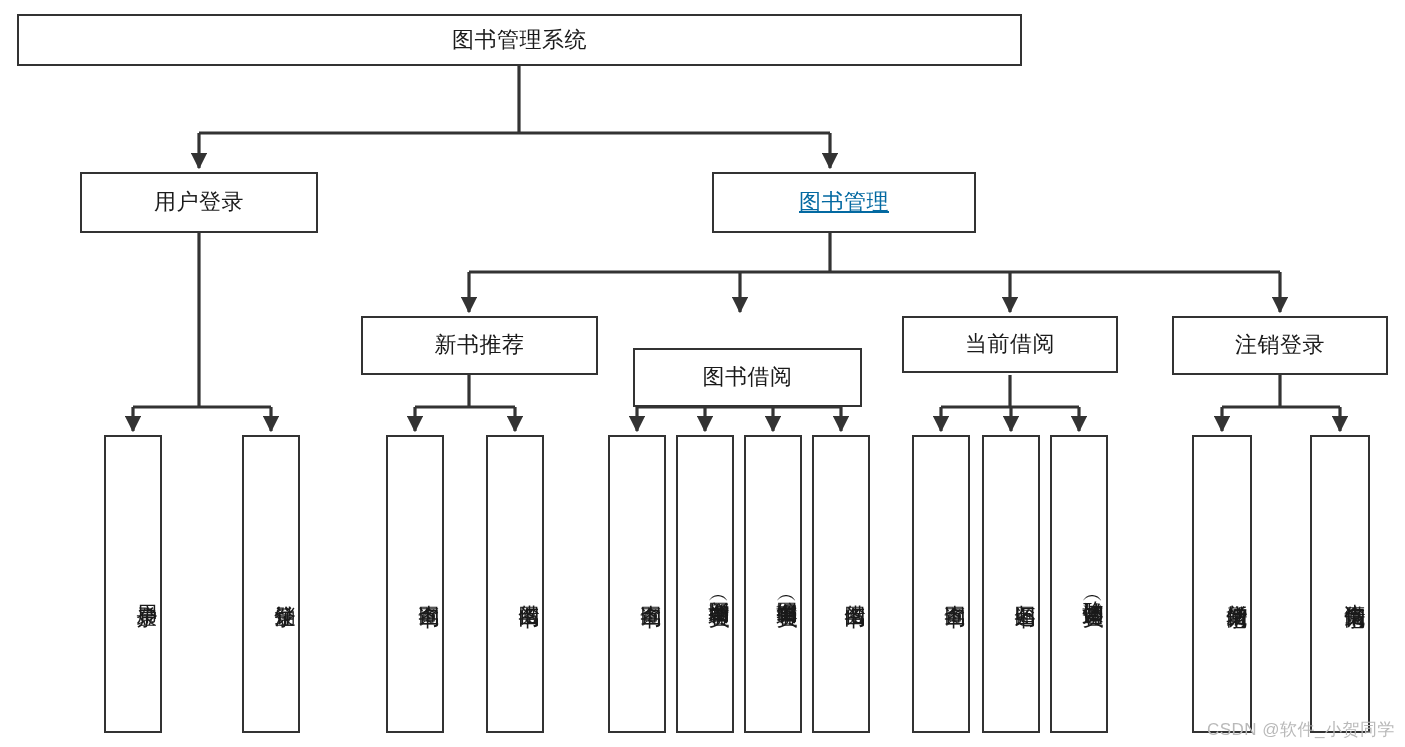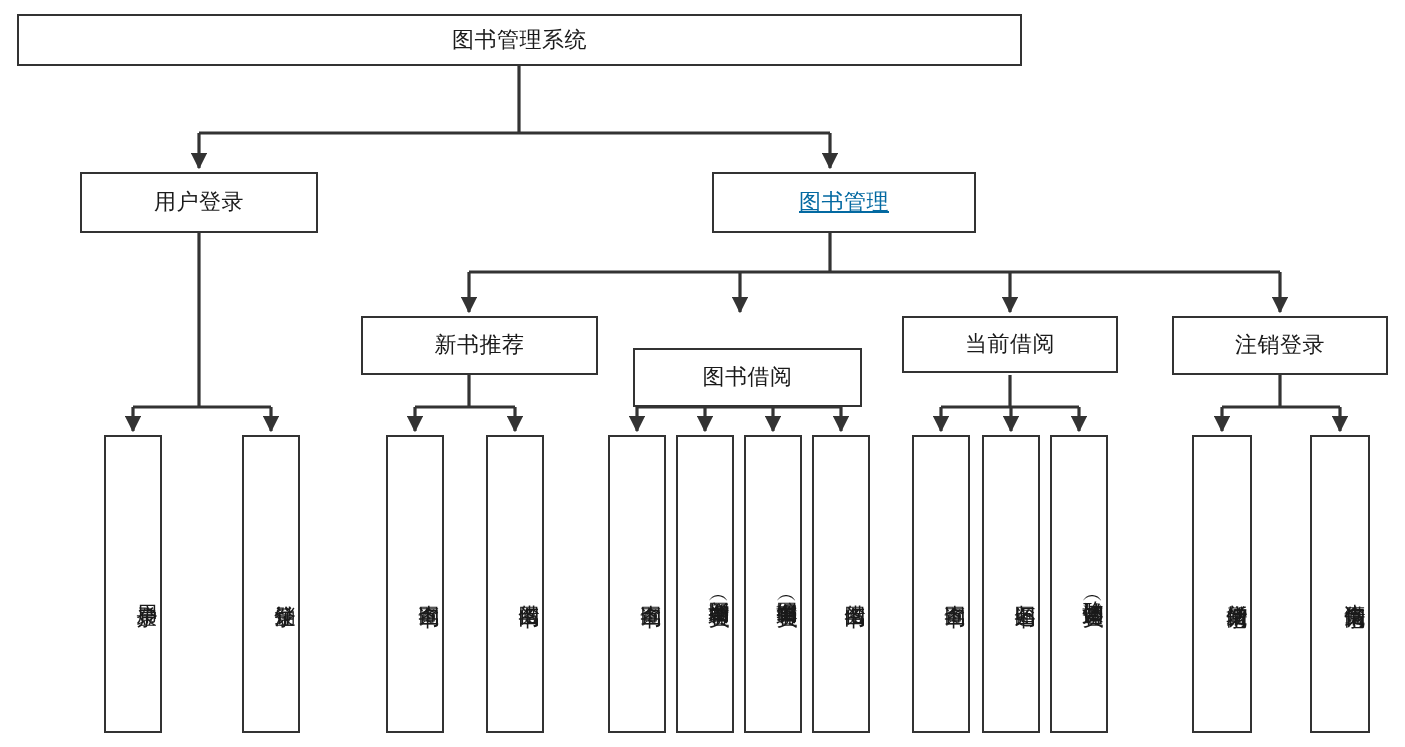--- a/index.html
+++ b/index.html
@@ -136,14 +136,15 @@
   <div class="node vert" style="left: 608px; top: 435px; width: 58px; height: 298px; border-color: rgb(51, 51, 51); color: rgb(26, 26, 26);">查询图书</div>
   <div class="node vert tall" style="left: 676px; top: 435px; width: 58px; height: 298px; border-color: rgb(51, 51, 51); color: rgb(26, 26, 26);">新增图书（管理员）</div>
   <div class="node vert tall" style="left: 744px; top: 435px; width: 58px; height: 298px; border-color: rgb(51, 51, 51); color: rgb(26, 26, 26);">编辑图书（管理员）</div>
   <div class="node vert" style="left: 812px; top: 435px; width: 58px; height: 298px; border-color: rgb(51, 51, 51); color: rgb(26, 26, 26);">借阅图书</div>
   <div class="node vert" style="left: 912px; top: 435px; width: 58px; height: 298px; border-color: rgb(51, 51, 51); color: rgb(26, 26, 26);">查询图书</div>
   <div class="node vert" style="left: 982px; top: 435px; width: 58px; height: 298px; border-color: rgb(51, 51, 51); color: rgb(26, 26, 26);">归还图书</div>
   <div class="node vert tall" style="left: 1050px; top: 435px; width: 58px; height: 298px; border-color: rgb(51, 51, 51); color: rgb(26, 26, 26);">确认归还（管理员）</div>
   <div class="node vert" style="left: 1192px; top: 435px; width: 60px; height: 298px; border-color: rgb(51, 51, 51); color: rgb(26, 26, 26);">新增借阅记录</div>
   <div class="node vert" style="left: 1310px; top: 435px; width: 60px; height: 298px; border-color: rgb(51, 51, 51); color: rgb(26, 26, 26);">查询借阅记录</div>
 
+  <div id="watermark" style="color: rgb(185, 185, 185);">CSDN @软件_小贺同学</div>
 
 </div>
 
 </body></html>

